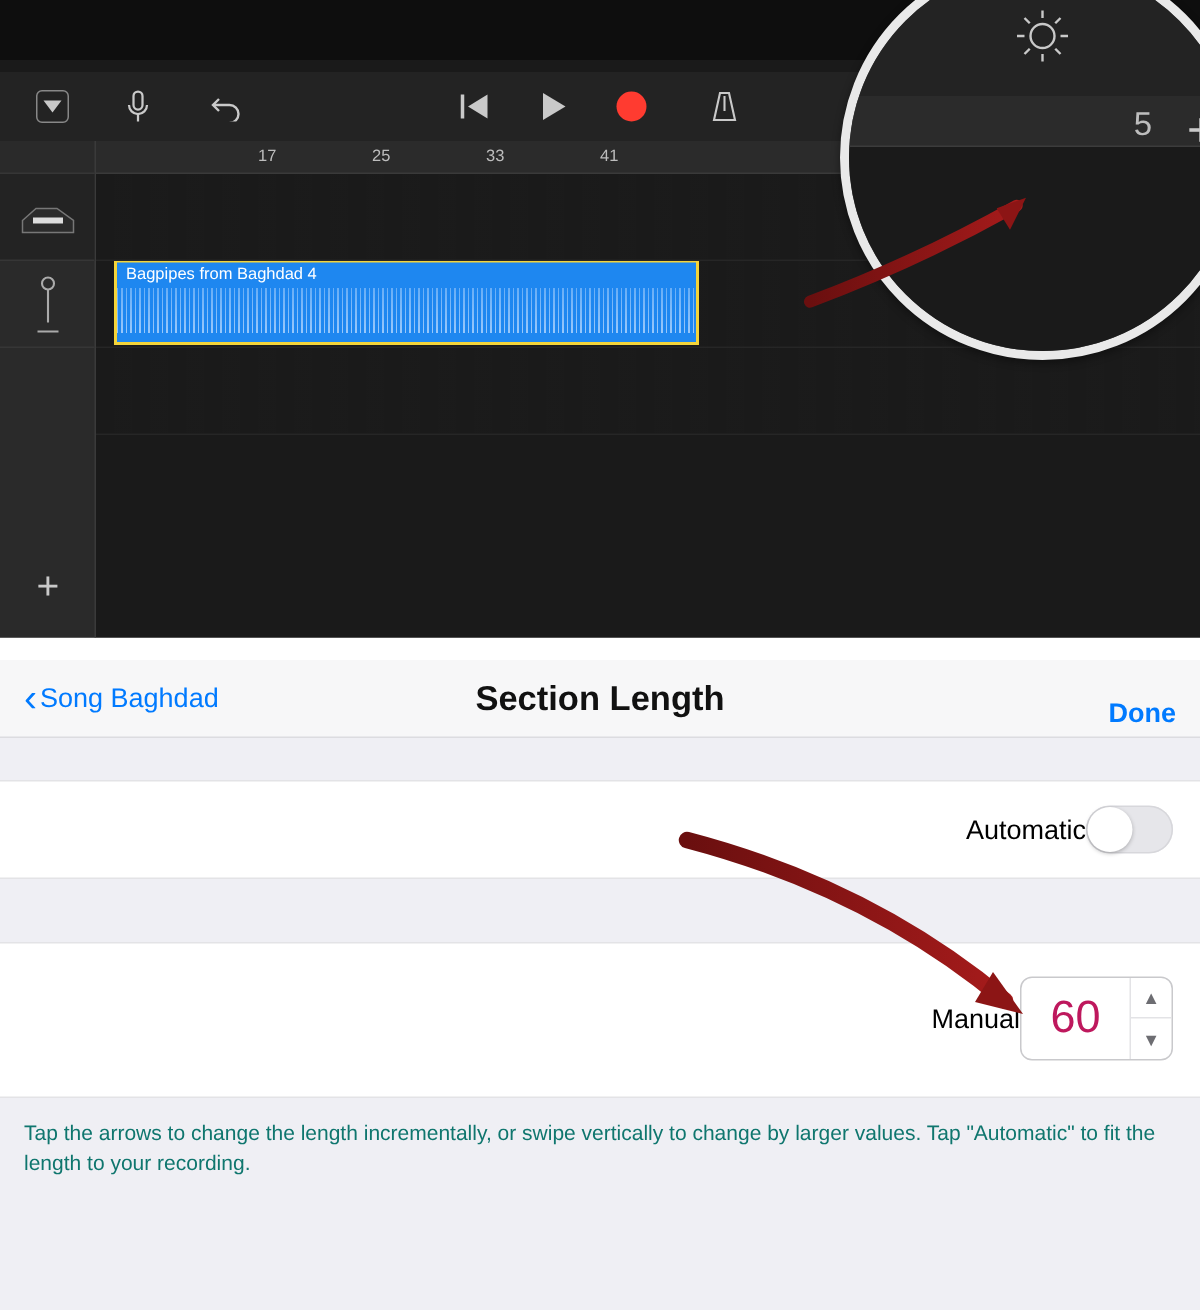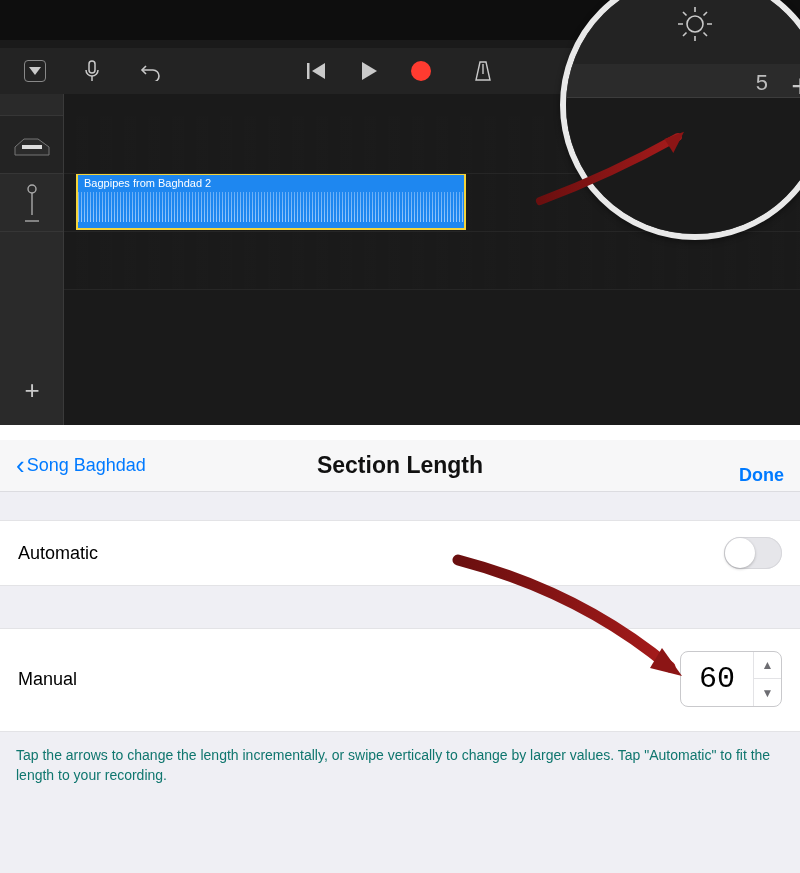--- a/index.html
+++ b/index.html
@@ -174,21 +174,21 @@
     padding: 0 16px;
   }
   .back-btn { display:flex; align-items:center; color:#007aff; font-size:18px; gap:2px; }
   .back-chevron {font-size:26px; line-height:1; position:relative; top:-1px; }
   .nav-title { position:absolute; left:50%; transform:translateX(-50%); font-size:23px; font-weight:600; color:#111; }
   .done { color:#007aff; font-size:18px; font-weight:600;margin-top:20px; }
 
   .row {
     background:#fff; border-top:1px solid #e3e3e6; border-bottom:1px solid #e3e3e6;
     padding: 16px 18px;
-    display:flex; align-items:center; justify-content:space-between;
+    display:flex; align-items:center; justify-content:flex-end;
     font-size:18px; color:#000;
   }
   .spacer { height:28px; }
   .spacer2 { height:42px; }
 
   
   .toggle {
     width:58px; height:32px; border-radius:16px; background:#e6e6ea; position:relative;
     box-shadow: inset 0 0 0 1px #d7d7db;
   }
@@ -197,21 +197,21 @@
     background:#fff; box-shadow:0 1px 3px rgba(0,0,0,.25);
   }
 
   
   .stepper {
     display:flex; align-items:center;
     border:1px solid #c9c9cc; border-radius:8px;
     height:56px; overflow:hidden; background:#fff;
   }
   .stepper .val {
-    width:72px; text-align:center; font-size:30px; color:#000000;font-family:Liberation Mono, monospace;
+    width:72px; text-align:center; font-size:30px; color:#be185d;
   }
   .stepper .arrows {
     width:28px; display:flex; flex-direction:column; border-left:1px solid #e3e3e6;
   }
   .arr-up, .arr-dn { height:28px; display:flex; align-items:center; justify-content:center; color:#6d6d72; font-size:12px; }
   .arr-up { border-bottom:1px solid #e3e3e6; }
 
   .hint {
     padding: 14px 16px 0 16px;
     font-size:14px; color:#0f766e; line-height:1.4;
@@ -265,20 +265,26 @@
         </span>
       <span class="icn" style="margin-left:10px">
         <svg width="20" height="22" viewBox="0 0 20 22" fill="none" stroke="#c9c9c9" stroke-width="1.4">
           <path d="M7 2h6l4 18H3z"></path>
             <path d="M10 4v10"></path>
         </svg>
       </span>
     </div>
   </div>
 
+  <div class="ruler">
+    <span style="left:108px">17</span>
+    <span style="left:184px">25</span>
+    <span style="left:260px">33</span>
+    <span style="left:336px">41</span>
+  </div>
 
   <div class="track-panel">
     <div class="track-icon-slot" style="height:22px"></div>
     <div class="track-icon-slot dark">
       <svg width="36" height="24" viewBox="0 0 36 24">
         <path d="M1 14 L10 6 H24 L35 14 V22 H1 Z" fill="#2b2b2b" stroke="#777"></path>
         <rect x="8" y="12" width="20" height="4" fill="#ddd"></rect>
       </svg>
     </div>
     <div class="track-icon-slot">
@@ -293,21 +299,21 @@
 
   <div class="grip">|||</div>
 
   <div class="tracks">
     <div class="track-row">
         <div class="bg-cols"></div>
       </div>
     <div class="track-row">
       <div class="bg-cols"></div>
       <div class="region">
-        <span class="label">Bagpipes from Baghdad 2</span>
+        <span class="label">Bagpipes from Baghdad 4</span>
         <div class="wave"></div>
       </div>
     </div>
     <div class="track-row">
         <div class="bg-cols"></div>
       </div>
   </div>
 
   <div class="mag">
     <div class="mag-top"></div>

